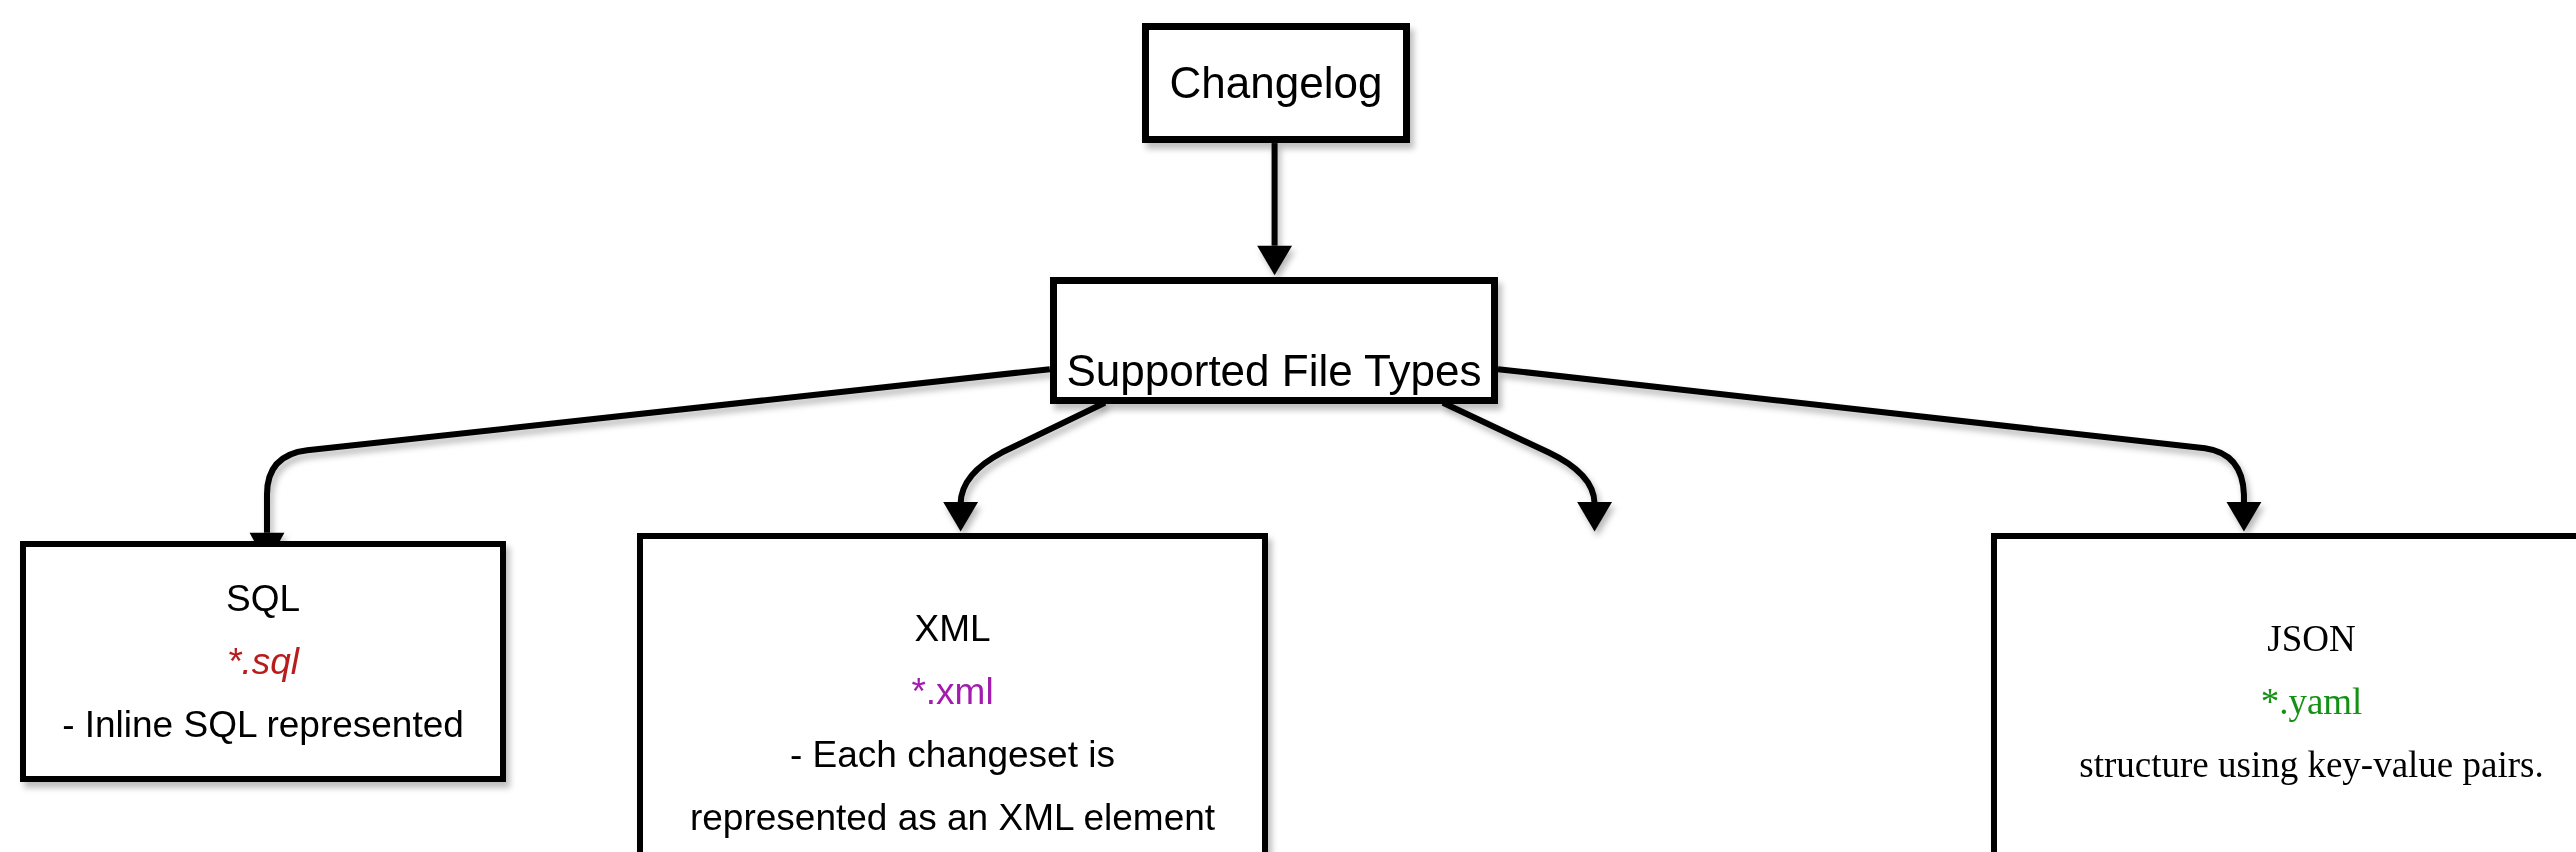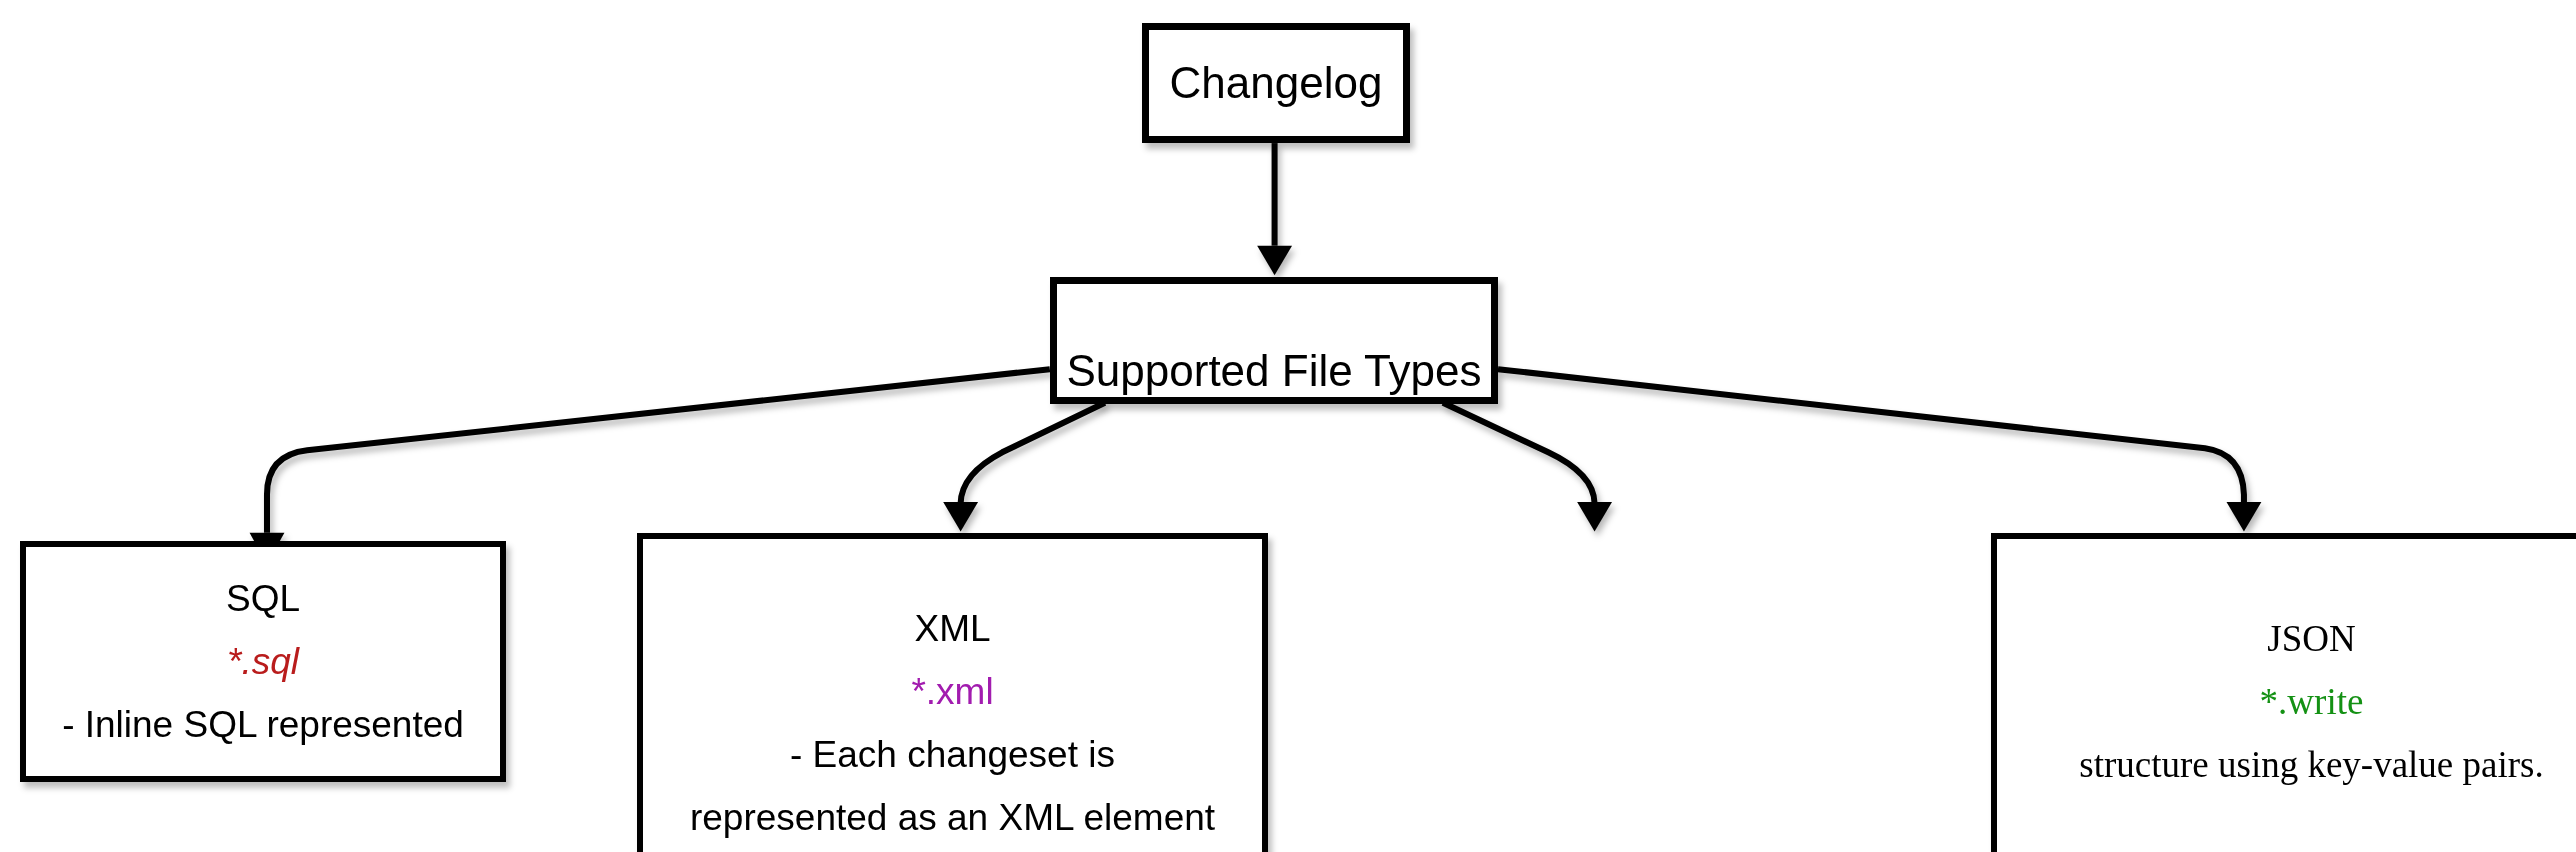--- a/index.html
+++ b/index.html
@@ -100,18 +100,18 @@
   <div class="node leaf" style="left:637px; top:533px; width:631px; height:379px;">
     <div class="line">XML</div>
     <div class="line ext" style="color: #a21caf;">*.xml</div>
     <div class="line">- Each changeset is</div>
     <div class="line">represented as an XML element</div>
   </div>
 
 
   <div class="node leaf" style="left:1991px; top:533px; width:641px; height:336px;font-family:Liberation Serif, serif;">
     <div class="line">JSON</div>
-    <div class="line ext" style="color: rgb(20, 145, 20);">*.write</div>
+    <div class="line ext" style="color: rgb(20, 145, 20);">*.yaml</div>
     <div class="line">structure using key-value pairs.</div>
   </div>
 
 </div>
 
 
 </body></html>

